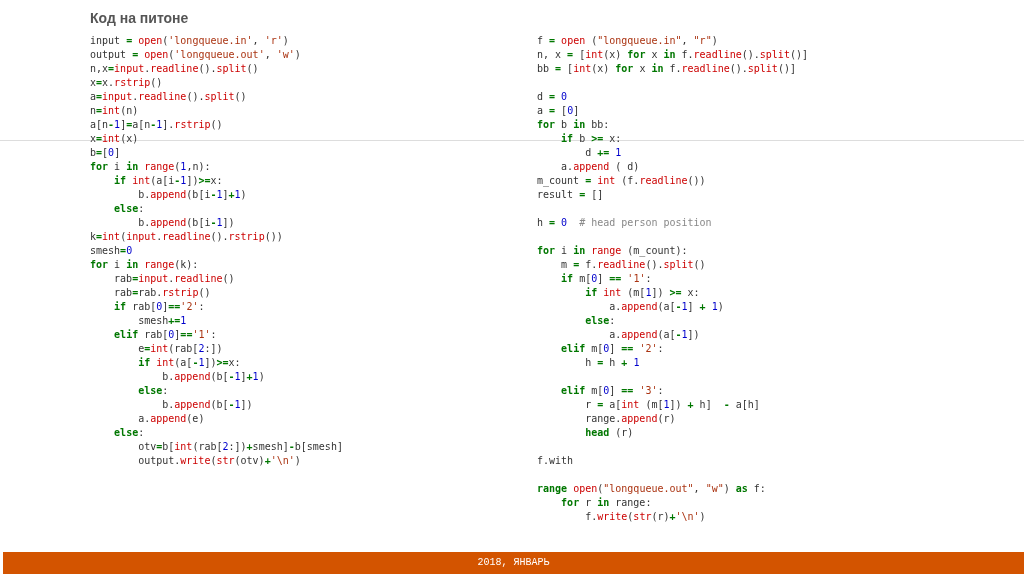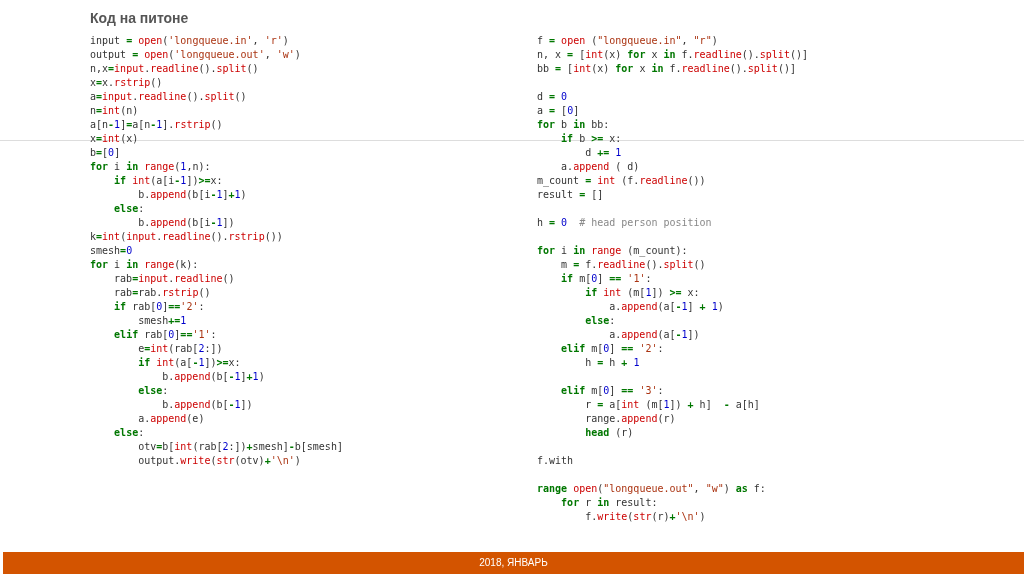--- a/index.html
+++ b/index.html
@@ -52,21 +52,21 @@
     border-top: 1px solid #ddd;
   }
   .footer {
     position: absolute;
     left: 3px;
     right: 0;
     bottom: 0;
     height: 22px;
     background: #d35400;
     color: #fff;
-    font-family: Liberation Sans, sans-serif;
+    font-family: Liberation Mono, monospace;
     font-size: 10px;
     text-align: center;
     line-height: 22px;
   }
   
   .kw  { color: #007700; font-weight: bold; }   
   .fn  { color: #cc0000; }                      
   .str { color: #aa3311; }                      
   .num { color: #0000cc; }                      
   .cm  { color: #888888; }  
@@ -139,20 +139,20 @@
 <span class="id">        h </span><span class="kw">=</span><span class="id"> h </span><span class="kw">+</span><span class="id"> </span><span class="num">1</span>
 
 <span class="id">    </span><span class="kw">elif</span><span class="id"> m[</span><span class="num">0</span><span class="id">] </span><span class="kw">==</span><span class="id"> </span><span class="str">'3'</span><span class="id">:</span>
 <span class="id">        r </span><span class="kw">=</span><span class="id"> a[</span><span class="fn">int</span><span class="id"> (m[</span><span class="num">1</span><span class="id">]) </span><span class="kw">+</span><span class="id"> h]  </span><span class="kw">-</span><span class="id"> a[h]</span>
 <span class="id">        range.</span><span class="fn">append</span><span class="id">(r)</span>
 <span class="id">        </span><span class="kw">head</span><span class="id"> (r)</span>
 
 <span class="id">f.with</span>
 
 <span class="kw">range</span><span class="id"> </span><span class="fn">open</span><span class="id">(</span><span class="str">"longqueue.out"</span><span class="id">, </span><span class="str">"w"</span><span class="id">) </span><span class="kw">as</span><span class="id"> f:</span>
-<span class="id">    </span><span class="kw">for</span><span class="id"> r </span><span class="kw">in</span><span class="id"> result:</span>
+<span class="id">    </span><span class="kw">for</span><span class="id"> r </span><span class="kw">in</span><span class="id"> range:</span>
 <span class="id">        f.</span><span class="fn">write</span><span class="id">(</span><span class="fn">str</span><span class="id">(r)</span><span class="kw">+</span><span class="str">'\n'</span><span class="id">)</span></pre>
     </div>
   </div>
   <div class="footer">
     <span>2018, ЯНВАРЬ</span>
   </div>
 </div>
 
 </body></html>

